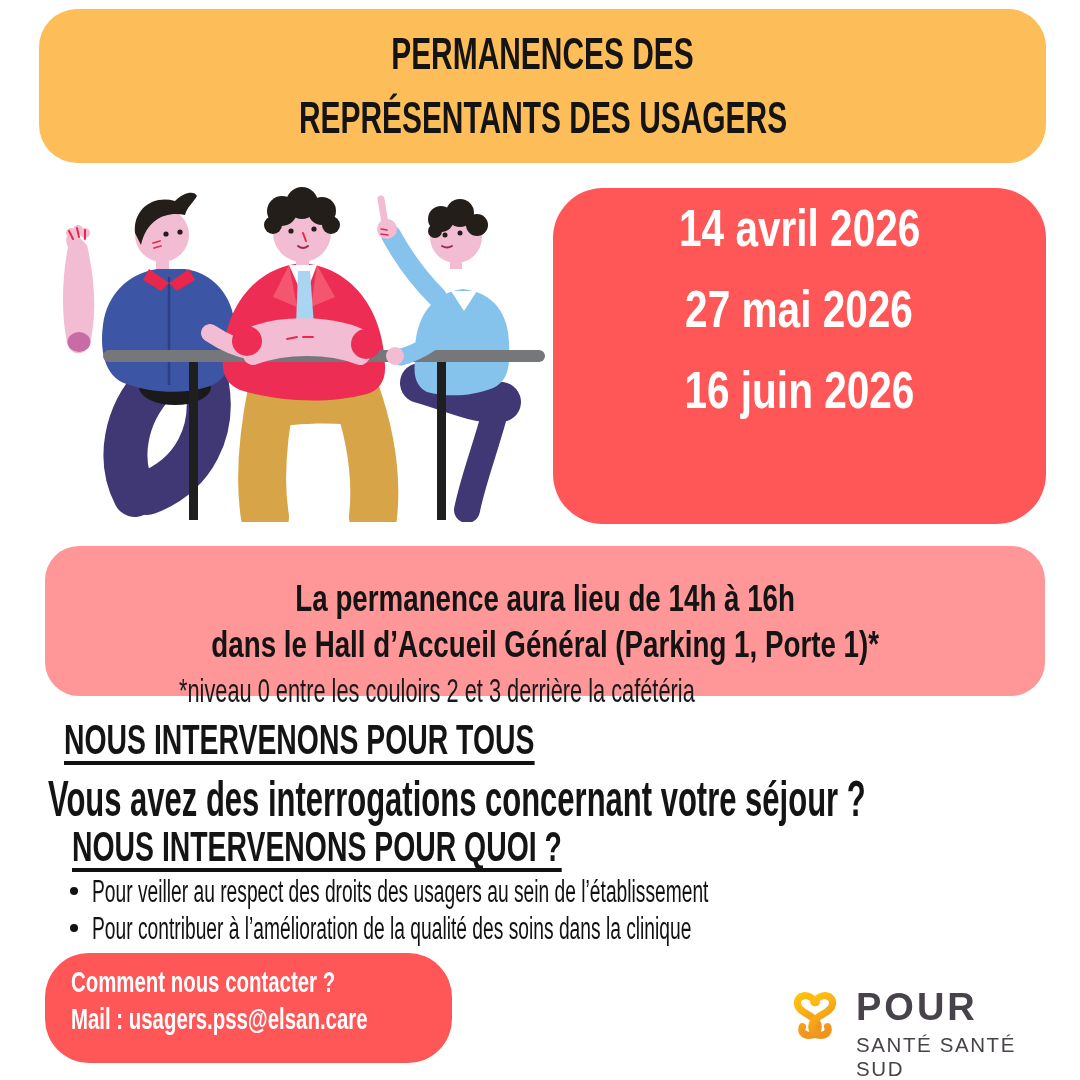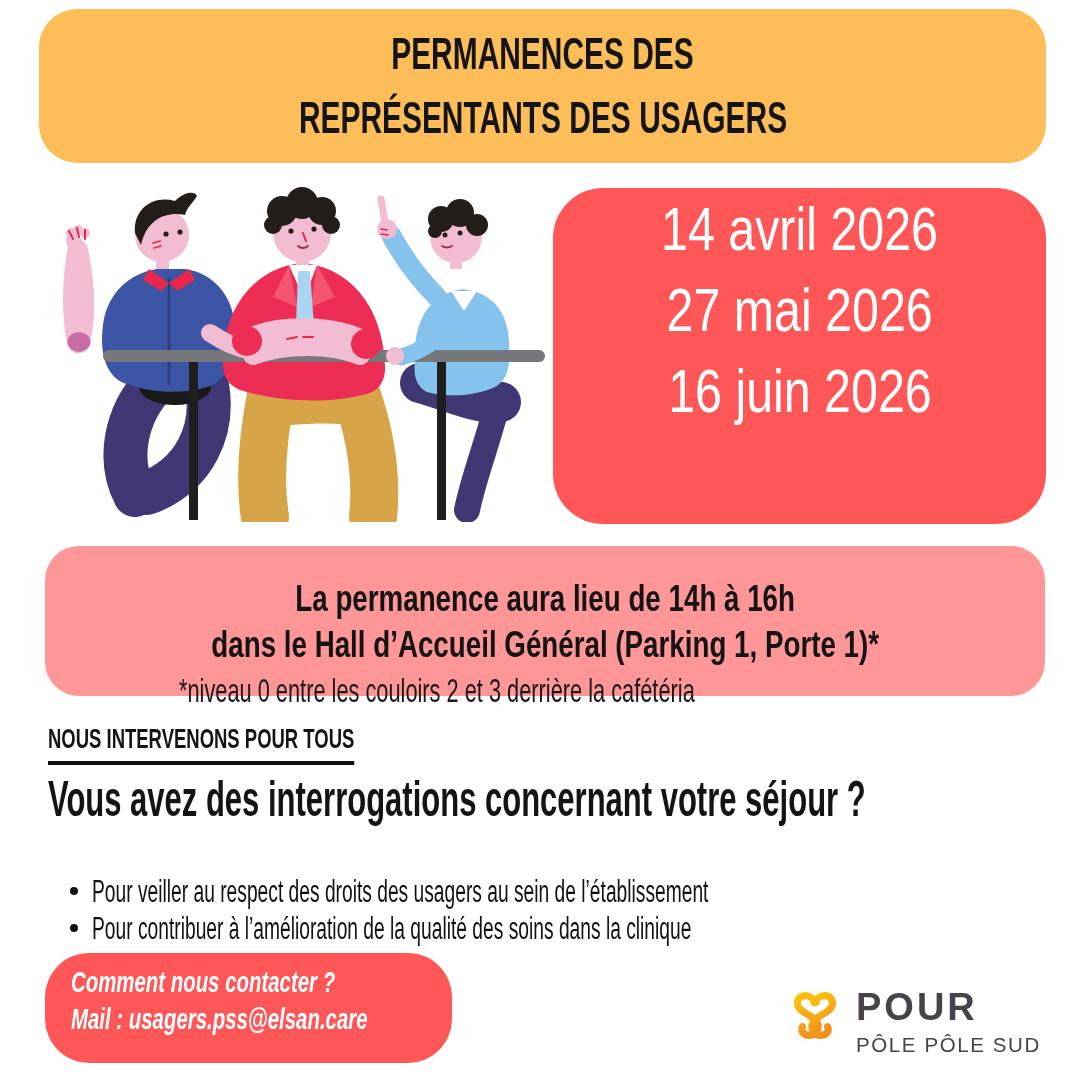--- a/index.html
+++ b/index.html
@@ -23,54 +23,54 @@
   .banner-line .cx{transform:scaleX(0.68);}
 
   
   .dates-box{
     left:553px;top:188px;width:493px;height:336px;border-radius:50px;
     background:var(--dates-bg);color:#fff;
     display:flex;flex-direction:column;align-items:center;
   }
   .dates-title{font-size:78px;font-weight:700;line-height:84px;margin-top:8px;}
   .dates-title .cx{transform:scaleX(0.72);}
-  .date-line{font-size:62px;font-weight:400;line-height:81px;}
+  .date-line{font-size:52px;font-weight:700;line-height:81px;}
   .date-line .cx{transform:scaleX(0.78);}
 
   
   .illu{left:35px;top:185px;width:510px;height:337px;}
 
   
   .info-box{
     left:45px;top:546px;width:1000px;height:150px;border-radius:34px;
     background:var(--info-bg);padding-top:30px;text-align:center;
   }
   .info-line{font-size:37px;font-weight:700;line-height:46px;color:#141414;}
   .info-line .cx{transform:scaleX(0.75);}
   .info-note{font-size:33px;font-weight:400;line-height:38px;margin-top:4px;text-align:center;margin-left:50px;color:#1a1a1a;}
   .info-note .cx{transform:scaleX(0.66);}
 
   
-  .sec-heading{font-size:28px;font-weight:700;line-height:34px;}
+  .sec-heading{font-size:43px;font-weight:700;line-height:34px;margin-left:16px;}
   .sec-heading .cx{transform:scaleX(0.66);border-bottom:4px solid #111;padding-bottom:5px;}
   .sec-question{font-size:50px;font-weight:700;}
   .sec-question .cx{transform:scaleX(0.62);}
   .bullets{left:70px;top:874px;}
   .bullet-row{display:flex;align-items:flex-start;height:37px;}
   .bullet-dot{width:8px;height:8px;border-radius:50%;background:#111;margin:13px 14px 0 0;flex:none;}
   .bullet-text{font-size:31px;font-weight:400;line-height:35px;color:#111;}
   .bullet-text .cx{transform:scaleX(0.62);}
 
   
   .contact-box{
     left:45px;top:953px;width:407px;height:110px;border-radius:44px;
     background:var(--contact-bg);color:#fff;
     padding:10px 0 0 26px;display:flex;flex-direction:column;
   }
-  .contact-line{font-size:30px;font-weight:700;line-height:37px;font-style:italic;}
+  .contact-line{font-size:30px;font-weight:700;line-height:37px;}
   .contact-line .cx{transform:scaleX(0.68);}
 
   
   .logo{left:786px;top:984px;width:280px;height:86px;}
   .logo-icon{position:absolute;left:0;top:4px;}
   .logo-text{position:absolute;left:70px;top:0;}
   .brand{font-size:38px;font-weight:700;letter-spacing:3px;color:var(--logo-text);line-height:46px;}
   .brand-sub{font-size:20.5px;font-weight:500;letter-spacing:1.6px;color:var(--logo-text);line-height:24px;margin-top:3px;}
 </style>
 </head>
@@ -178,20 +178,23 @@
     <div class="info-note"><span class="cx o-left">*niveau 0 entre les couloirs 2 et 3 derrière la cafétéria</span></div>
   </div>
 
   <div class="abs sec-heading" style="left:48px;top:722px;">
     <span class="cx o-left">NOUS INTERVENONS POUR TOUS</span>
   </div>
   <div class="abs sec-question" style="left:48px;top:770px;">
     <span class="cx o-left">Vous avez des interrogations concernant votre séjour ?</span>
   </div>
 
+  <div class="abs sec-heading" style="left:56px;top:829px;">
+    <span class="cx o-left">NOUS INTERVENONS POUR QUOI ?</span>
+  </div>
   <div class="abs bullets">
     <div class="bullet-row">
       <div class="bullet-dot"></div>
       <div class="bullet-text"><span class="cx o-left">Pour veiller au respect des droits des usagers au sein de l’établissement</span></div>
     </div>
     <div class="bullet-row">
       <div class="bullet-dot"></div>
       <div class="bullet-text"><span class="cx o-left">Pour contribuer à l’amélioration de la qualité des soins dans la clinique</span></div>
     </div>
   </div>
@@ -209,17 +212,17 @@
           <stop offset="1" stop-color="#F0941F"></stop>
         </linearGradient>
       </defs>
       <g fill="none" stroke="url(#lg)" stroke-width="7.5" stroke-linecap="round">
         <path d="M 31 15 C 24 4, 10 7, 12 17 C 13 24, 22 26, 29 32 C 36 38, 34 49, 24 49 C 18 49, 15 45, 17 40"></path>
         <path d="M 29 15 C 36 4, 50 7, 48 17 C 47 24, 38 26, 31 32 C 24 38, 26 49, 36 49 C 42 49, 45 45, 43 40"></path>
       </g>
     </svg>
     <div class="logo-text">
       <div class="brand">POUR</div>
-      <div class="brand-sub">PÔLE PÔLE SUD</div>
+      <div class="brand-sub">SANTÉ SANTÉ SUD</div>
     </div>
   </div>
 
 </div>
 
 </body></html>

